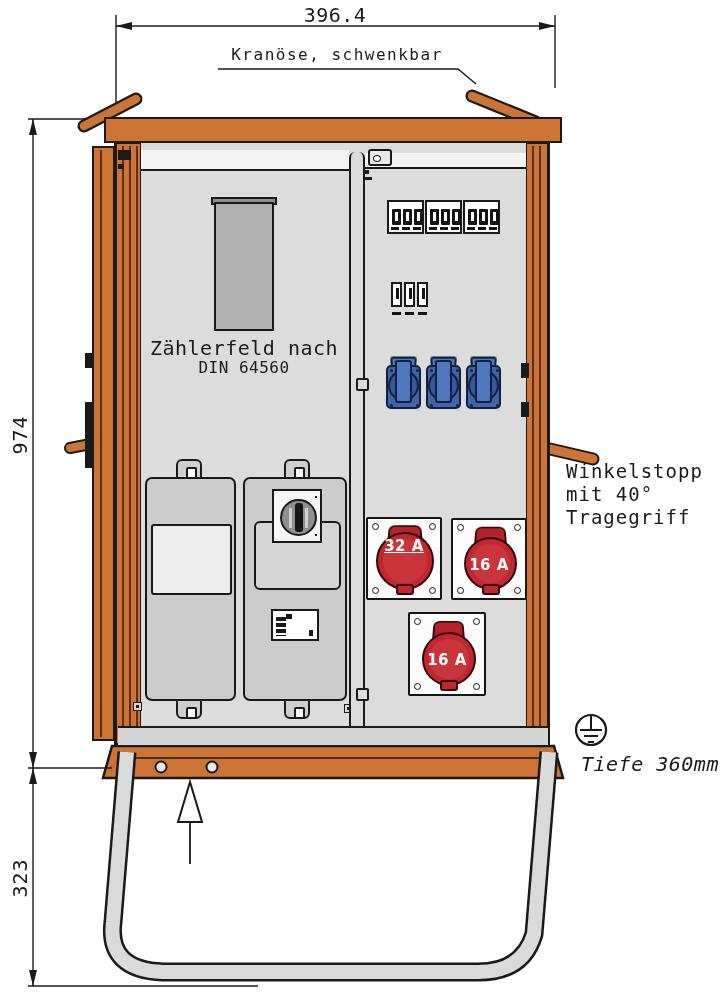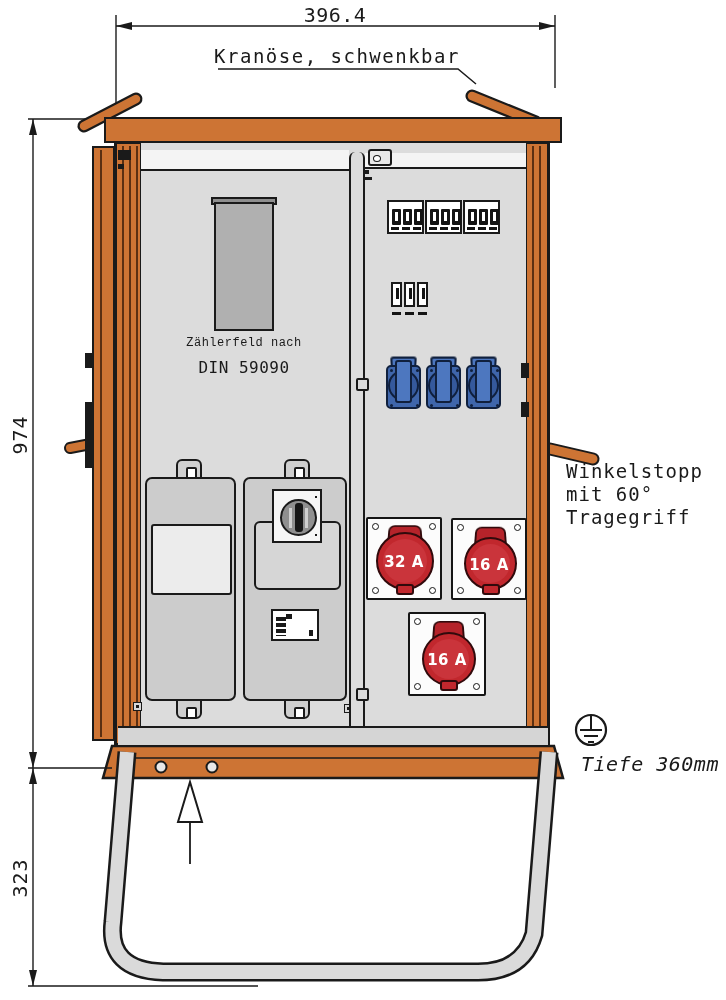--- a/index.html
+++ b/index.html
@@ -165,22 +165,22 @@
   <div class="abs orange" style="left:526px;top:143px;width:22px;height:601px;border-width:1.5px;">
     <div class="vline" style="left:5px;"></div>
     <div class="vline" style="left:12px;"></div>
   </div>
   <div class="darkrect" style="left:521px;top:363px;width:8px;height:15px;"></div>
   <div class="darkrect" style="left:521px;top:402px;width:8px;height:15px;"></div>
 
   <div class="topstrip" style="left:141px;top:150px;width:208px;height:21px;background:#f4f4f4;"></div>
   <div class="meter-lip" style="left:211px;top:197px;width:66px;height:8px;"></div>
   <div class="meter-win" style="left:214px;top:202px;width:60px;height:129px;"></div>
-  <span class="txt ctr" style="left:141px;top:336px;width:206px;font-size:12px;letter-spacing:0.5px;font-family:Liberation Mono, monospace;">Zählerfeld nach</span>
-  <span class="txt ctr" style="left:141px;top:358px;width:206px;font-size:16px;letter-spacing:0.5px;">DIN 59090</span>
+  <span class="txt ctr" style="left:141px;top:336px;width:206px;font-size:20px;letter-spacing:0.5px;">Zählerfeld nach</span>
+  <span class="txt ctr" style="left:141px;top:358px;width:206px;font-size:16px;letter-spacing:0.5px;">DIN 64560</span>
 
   <div class="tab top" style="left:176px;top:459px;"></div>
   <div class="tab bot" style="left:176px;top:699px;"></div>
   <div class="panel" style="left:145px;top:477px;width:91px;height:224px;"></div>
   <div class="nh-outer" style="left:151px;top:524px;width:81px;height:71px;"></div>
 
   <div class="tab top" style="left:284px;top:459px;"></div>
   <div class="tab bot" style="left:284px;top:699px;"></div>
   <div class="panel" style="left:243px;top:477px;width:104px;height:224px;"></div>
   <div class="recessed" style="left:254px;top:521px;width:87px;height:69px;"></div>
@@ -267,21 +267,21 @@
   <div class="cee" style="left:366px;top:517px;width:76px;height:83px;">
     <div class="cee-plate">
       <div class="screw" style="left:4px;top:4px;"></div>
         <div class="screw" style="right:4px;top:4px;"></div>
       <div class="screw" style="left:4px;bottom:4px;"></div>
         <div class="screw" style="right:4px;bottom:4px;"></div>
       <div class="cee-cap" style="left:19px;top:3px;width:36px;height:24px;"></div>
       <div class="cee-ring" style="left:8px;top:13px;width:58px;height:58px;"></div>
       <div class="cee-ring-inner" style="left:15px;top:20px;width:44px;height:44px;"></div>
       <div class="cee-notch" style="left:28px;top:65px;"></div>
-      <span class="cee-lbl" style="top:34px;">32 A</span>
+      <span class="cee-lbl" style="top:18px;text-decoration:underline;">32 A</span>
     </div>
   </div>
 
   <div class="cee" style="left:451px;top:518px;width:76px;height:82px;">
     <div class="cee-plate">
       <div class="screw" style="left:4px;top:4px;"></div>
         <div class="screw" style="right:4px;top:4px;"></div>
       <div class="screw" style="left:4px;bottom:4px;"></div>
         <div class="screw" style="right:4px;bottom:4px;"></div>
       <div class="cee-cap" style="left:21px;top:4px;width:33px;height:22px;"></div>
@@ -302,21 +302,21 @@
       <div class="cee-ring" style="left:12px;top:18px;width:54px;height:54px;"></div>
       <div class="cee-ring-inner" style="left:19px;top:25px;width:40px;height:40px;"></div>
       <div class="cee-notch" style="left:30px;top:66px;"></div>
       <span class="cee-lbl" style="top:37px;">16 A</span>
     </div>
   </div>
 
   <div class="abs" style="left:118px;top:726px;width:430px;height:19px;background:#d5d5d5;border-top:2px solid #1a1a1a;"></div>
 
   <span class="txt ctr" style="left:298px;top:3px;width:74px;font-size:20px;letter-spacing:0.5px;">396.4</span>
-  <span class="txt ctr" style="left:200px;top:45px;width:274px;font-size:19px;letter-spacing:1.5px;">Kranöse, schwenkbar</span>
+  <span class="txt ctr" style="left:200px;top:45px;width:274px;font-size:16px;letter-spacing:1.5px;">Kranöse, schwenkbar</span>
   <span class="txt ctr rot" style="left:-10px;top:423px;width:60px;font-size:20px;letter-spacing:1px;">974</span>
   <span class="txt ctr rot" style="left:-10px;top:866px;width:60px;font-size:20px;letter-spacing:1px;">323</span>
   <span class="txt" style="left:566px;top:460px;font-size:19px;letter-spacing:1px;">Winkelstopp</span>
-  <span class="txt" style="left:566px;top:483px;font-size:19px;letter-spacing:1px;">mit 60°</span>
+  <span class="txt" style="left:566px;top:483px;font-size:19px;letter-spacing:1px;">mit 40°</span>
   <span class="txt" style="left:566px;top:506px;font-size:19px;letter-spacing:1px;">Tragegriff</span>
   <span class="txt" style="left:581px;top:752px;font-size:20px;letter-spacing:0.5px;font-style:italic;">Tiefe 360mm</span>
 
 </div>
 
 </body></html>

